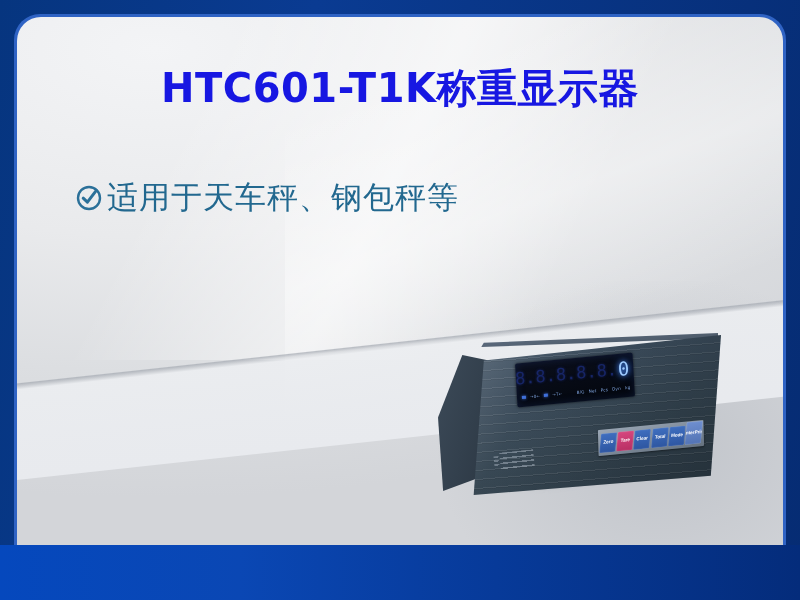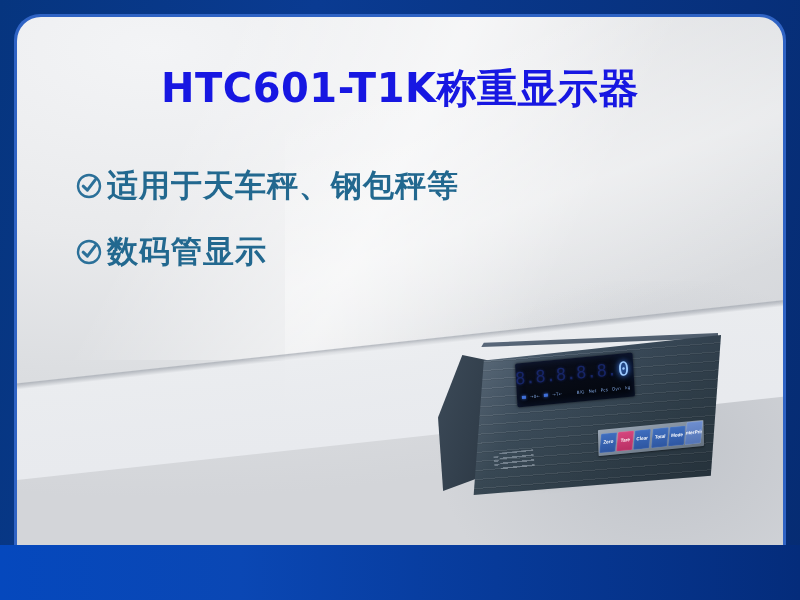--- a/index.html
+++ b/index.html
@@ -105,23 +105,22 @@
     letter-spacing: 0.5px;
     color: #1717e2;
     white-space: nowrap;
     font-family: "DejaVu Sans", "Liberation Sans", sans-serif;
   }
 
   
   .bullets {
     position: absolute;
     left: 58px;
-    top: 148px;
+    top: 160px;
     width: 560px;
-    font-weight: bold;
   }
   .bullet {
     display: flex;
     align-items: center;
     margin-bottom: 24px;
     white-space: nowrap;
   }
   .check-icon {
     flex: 0 0 auto;
     width: 28px;
@@ -388,29 +387,20 @@
         <span class="check-icon">
           <svg viewBox="0 0 28 28" width="28" height="28" aria-hidden="true">
             <circle cx="14" cy="14" r="11" fill="none" stroke="#2b7099" stroke-width="2.4"></circle>
             <path d="M8.2 14.2 L12.4 18.2 L20.6 7.4" fill="none" stroke="#2b7099" stroke-width="3" stroke-linecap="round" stroke-linejoin="round"></path>
           </svg>
         </span>
         <span class="bullet-text">适用于天车秤、钢包秤等</span>
       </div>
 
 
-      <div class="bullet">
-        <span class="check-icon">
-          <svg viewBox="0 0 28 28" width="28" height="28" aria-hidden="true">
-            <circle cx="14" cy="14" r="11" fill="none" stroke="#2b7099" stroke-width="2.4"></circle>
-            <path d="M8.2 14.2 L12.4 18.2 L20.6 7.4" fill="none" stroke="#2b7099" stroke-width="3" stroke-linecap="round" stroke-linejoin="round"></path>
-          </svg>
-        </span>
-        <span class="bullet-text">数码管显示</span>
-      </div>
 
     </div>
 
     <div id="device">
       <div class="dev-shadow"></div>
       <div class="dev-side"></div>
       <div class="dev-top-strip"></div>
 
       <div class="dev-face">
         <div class="dev-ridges"></div>

